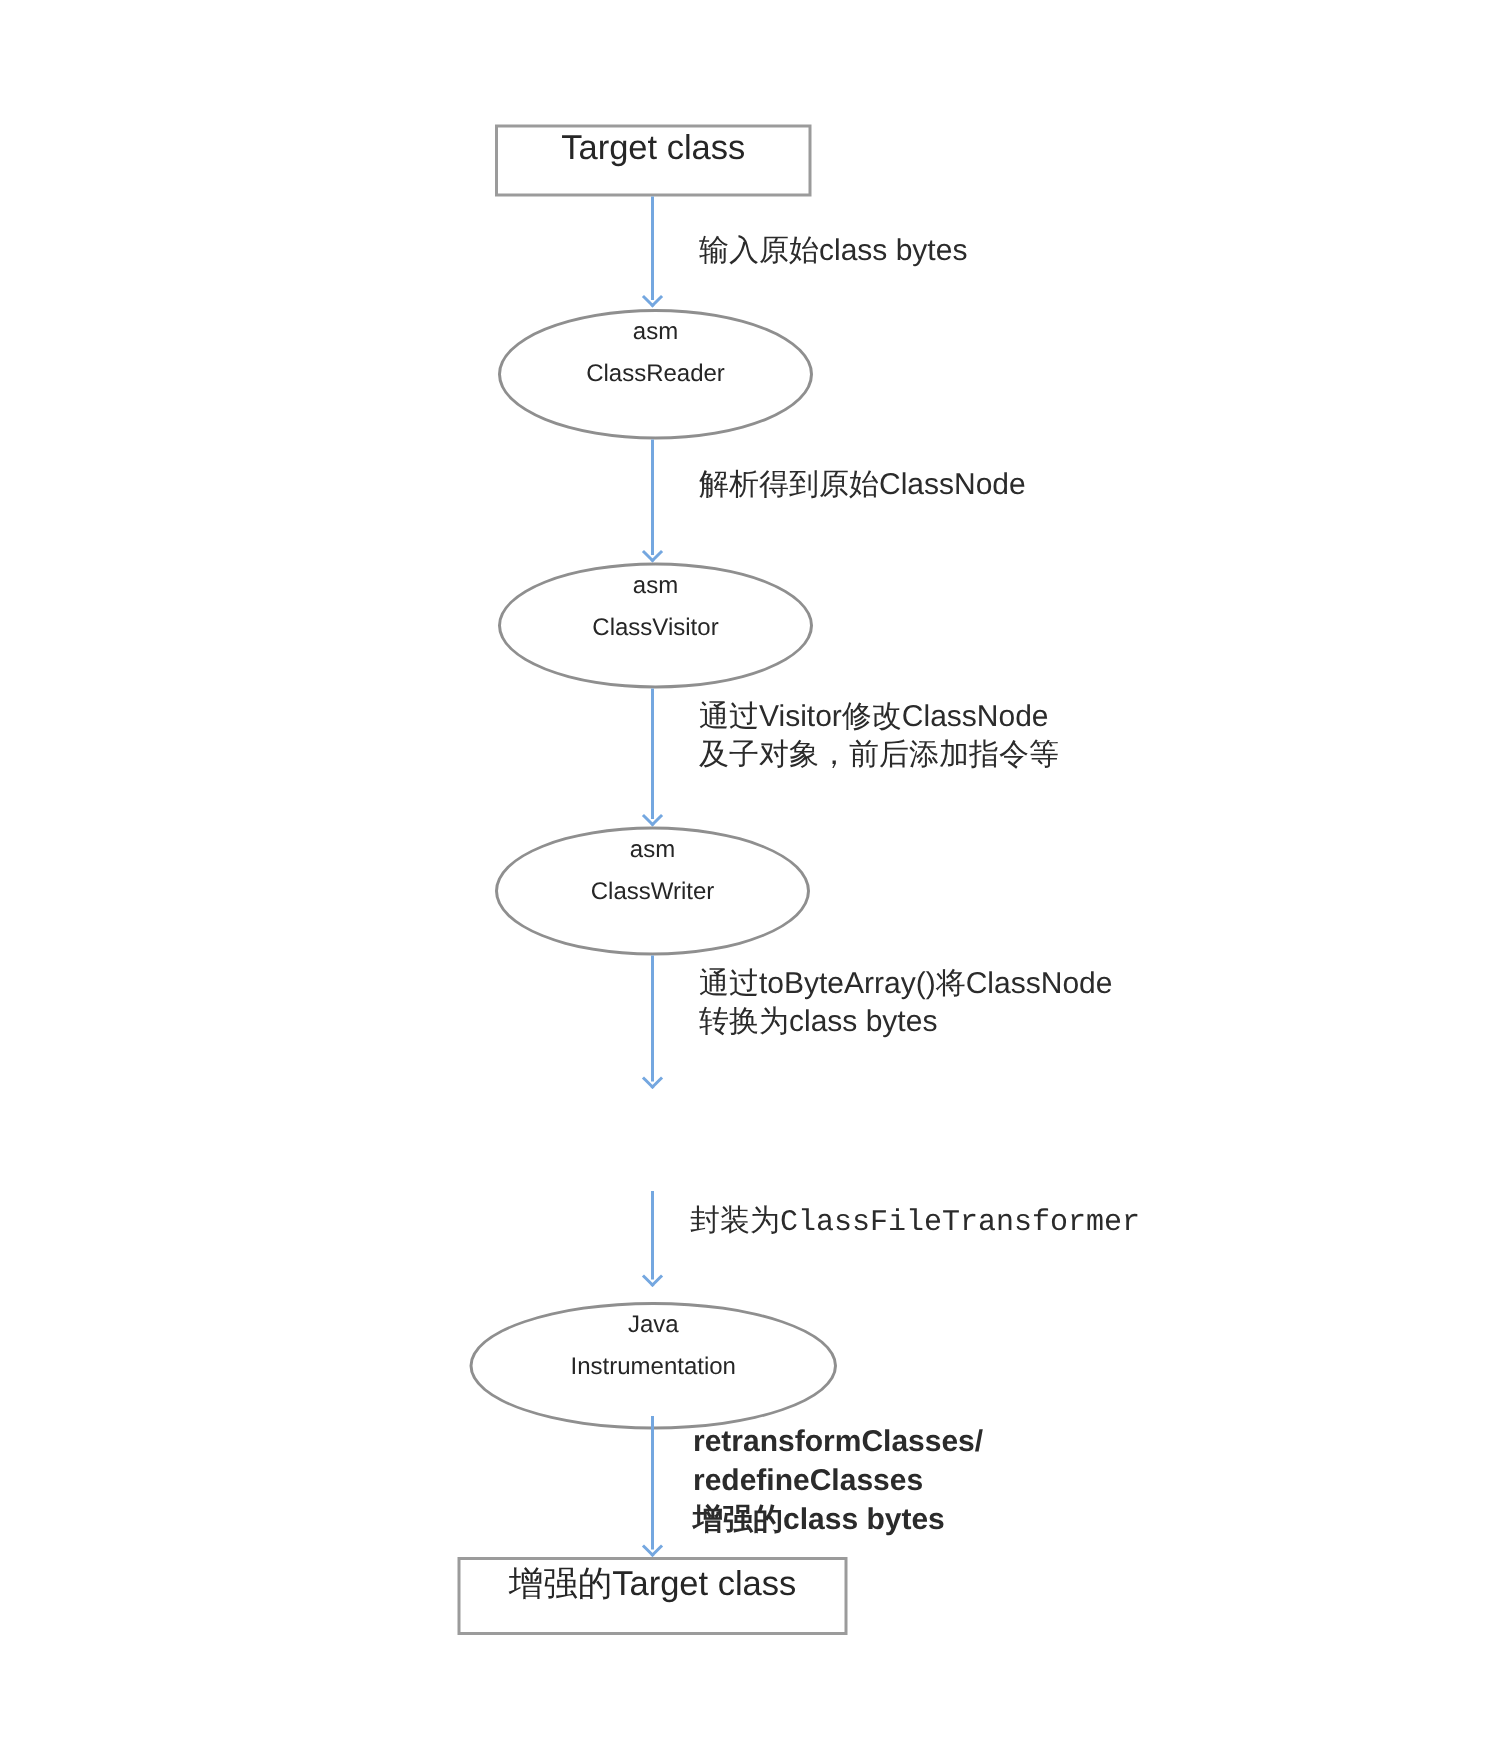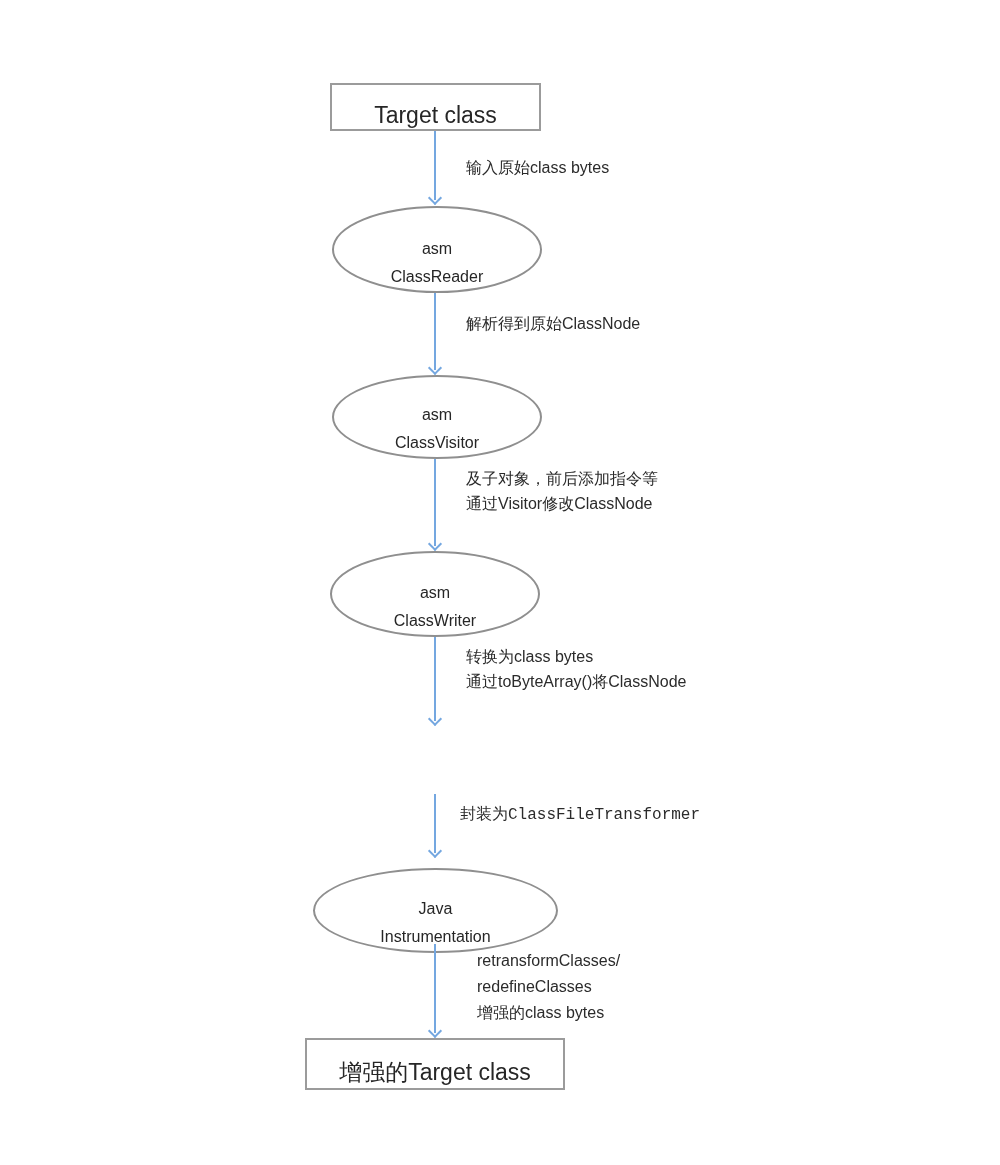--- a/index.html
+++ b/index.html
@@ -9,21 +9,21 @@
     height: 1165px;
     background: #ffffff;
     font-family: "Liberation Sans", "DejaVu Sans", sans-serif;
     overflow: hidden;
   }
   .node {
     position: absolute;
     display: flex;
     flex-direction: column;
     align-items: center;
-    justify-content: flex-end;
+    justify-content: flex-start;
     text-align: center;
     background: #ffffff;
     color: #262626;
     box-sizing: border-box;
   }
   .rect {
     border: 2px solid #9b9b9b;
     font-size: 23px;
   }
   .ellipse {
@@ -51,21 +51,21 @@
     width: 10px;
     height: 10px;
     border-right: 2px solid #74a7e0;
     border-bottom: 2px solid #74a7e0;
     transform: rotate(45deg);
     box-sizing: border-box;
   }
   .edge-label {
     position: absolute;
     color: #2b2b2b;
-    font-size: 16px;
+    font-size: 20px;
     line-height: 25px;
     white-space: nowrap;
     text-align: left;
   }
 </style>
 </head>
 <body>
 
 <div class="canvas">
 
@@ -97,57 +97,57 @@
   <div class="node ellipse" style="left:332px; top:375px; width:210px; height:84px;">
     <div>asm</div>
     <div>ClassVisitor</div>
   </div>
 
   <div class="arrow" style="left:428px; top:459px; height:92px;">
     <div class="arrow-line"></div>
     <div class="arrow-head"></div>
   </div>
   <div class="edge-label" style="left:466px; top:466px;">
+    <div>通过Visitor修改ClassNode</div>
     <div>及子对象，前后添加指令等</div>
-    <div>通过Visitor修改ClassNode</div>
   </div>
 
   <div class="node ellipse" style="left:330px; top:551px; width:210px; height:86px;">
     <div>asm</div>
     <div>ClassWriter</div>
   </div>
 
   <div class="arrow" style="left:428px; top:637px; height:89px;">
     <div class="arrow-line"></div>
     <div class="arrow-head"></div>
   </div>
   <div class="edge-label" style="left:466px; top:644px;">
+    <div>通过toByteArray()将ClassNode</div>
     <div>转换为class bytes</div>
-    <div>通过toByteArray()将ClassNode</div>
   </div>
 
 
   <div class="arrow" style="left:428px; top:794px; height:64px;">
     <div class="arrow-line"></div>
     <div class="arrow-head"></div>
   </div>
   <div class="edge-label" style="left:460px; top:803px;font-family:Liberation Mono, monospace;">
     <div>封装为ClassFileTransformer</div>
   </div>
 
   <div class="node ellipse" style="left:313px; top:868px; width:245px; height:85px;">
     <div>Java</div>
     <div>Instrumentation</div>
   </div>
 
   <div class="arrow" style="left:428px; top:944px; height:94px;">
     <div class="arrow-line"></div>
     <div class="arrow-head"></div>
   </div>
-  <div class="edge-label" style="left:477px; top:948px; line-height:26px;">
+  <div class="edge-label" style="left:462px; top:948px; line-height:26px;font-weight:bold;">
     <div>retransformClasses/</div>
     <div>redefineClasses</div>
     <div>增强的class bytes</div>
   </div>
 
   <div class="node rect" style="left:305px; top:1038px; width:260px; height:52px;">
     <span>增强的Target class</span>
   </div>
 
 </div>

